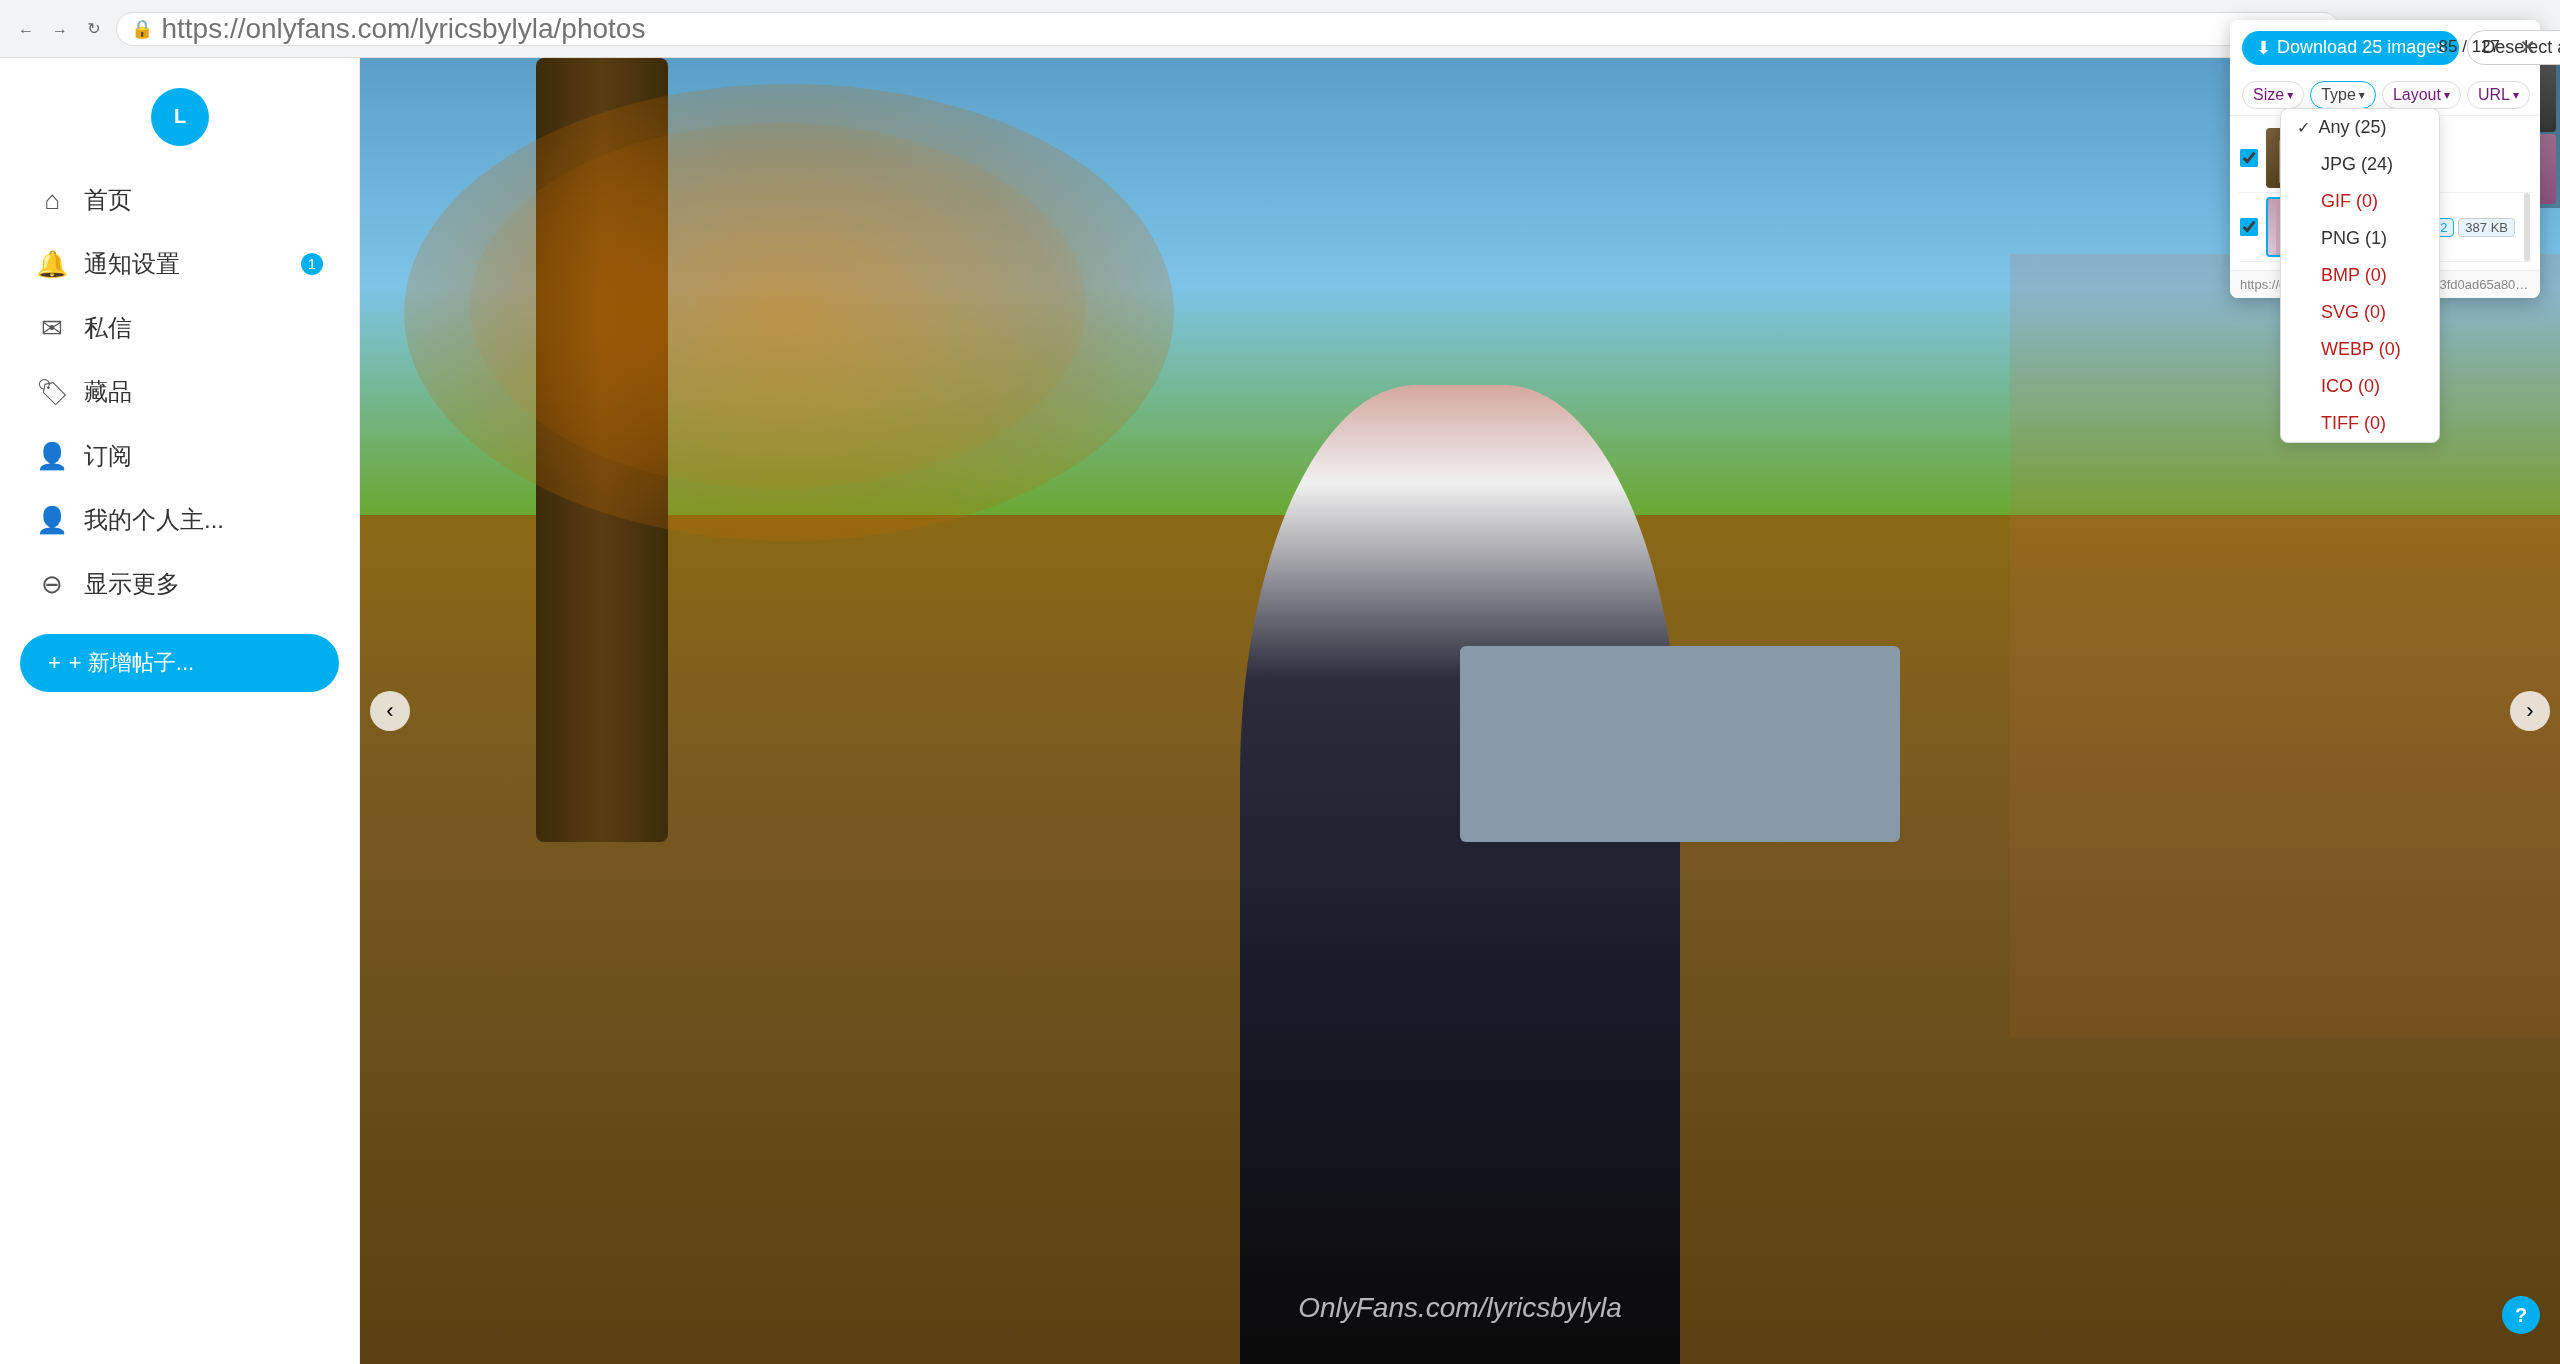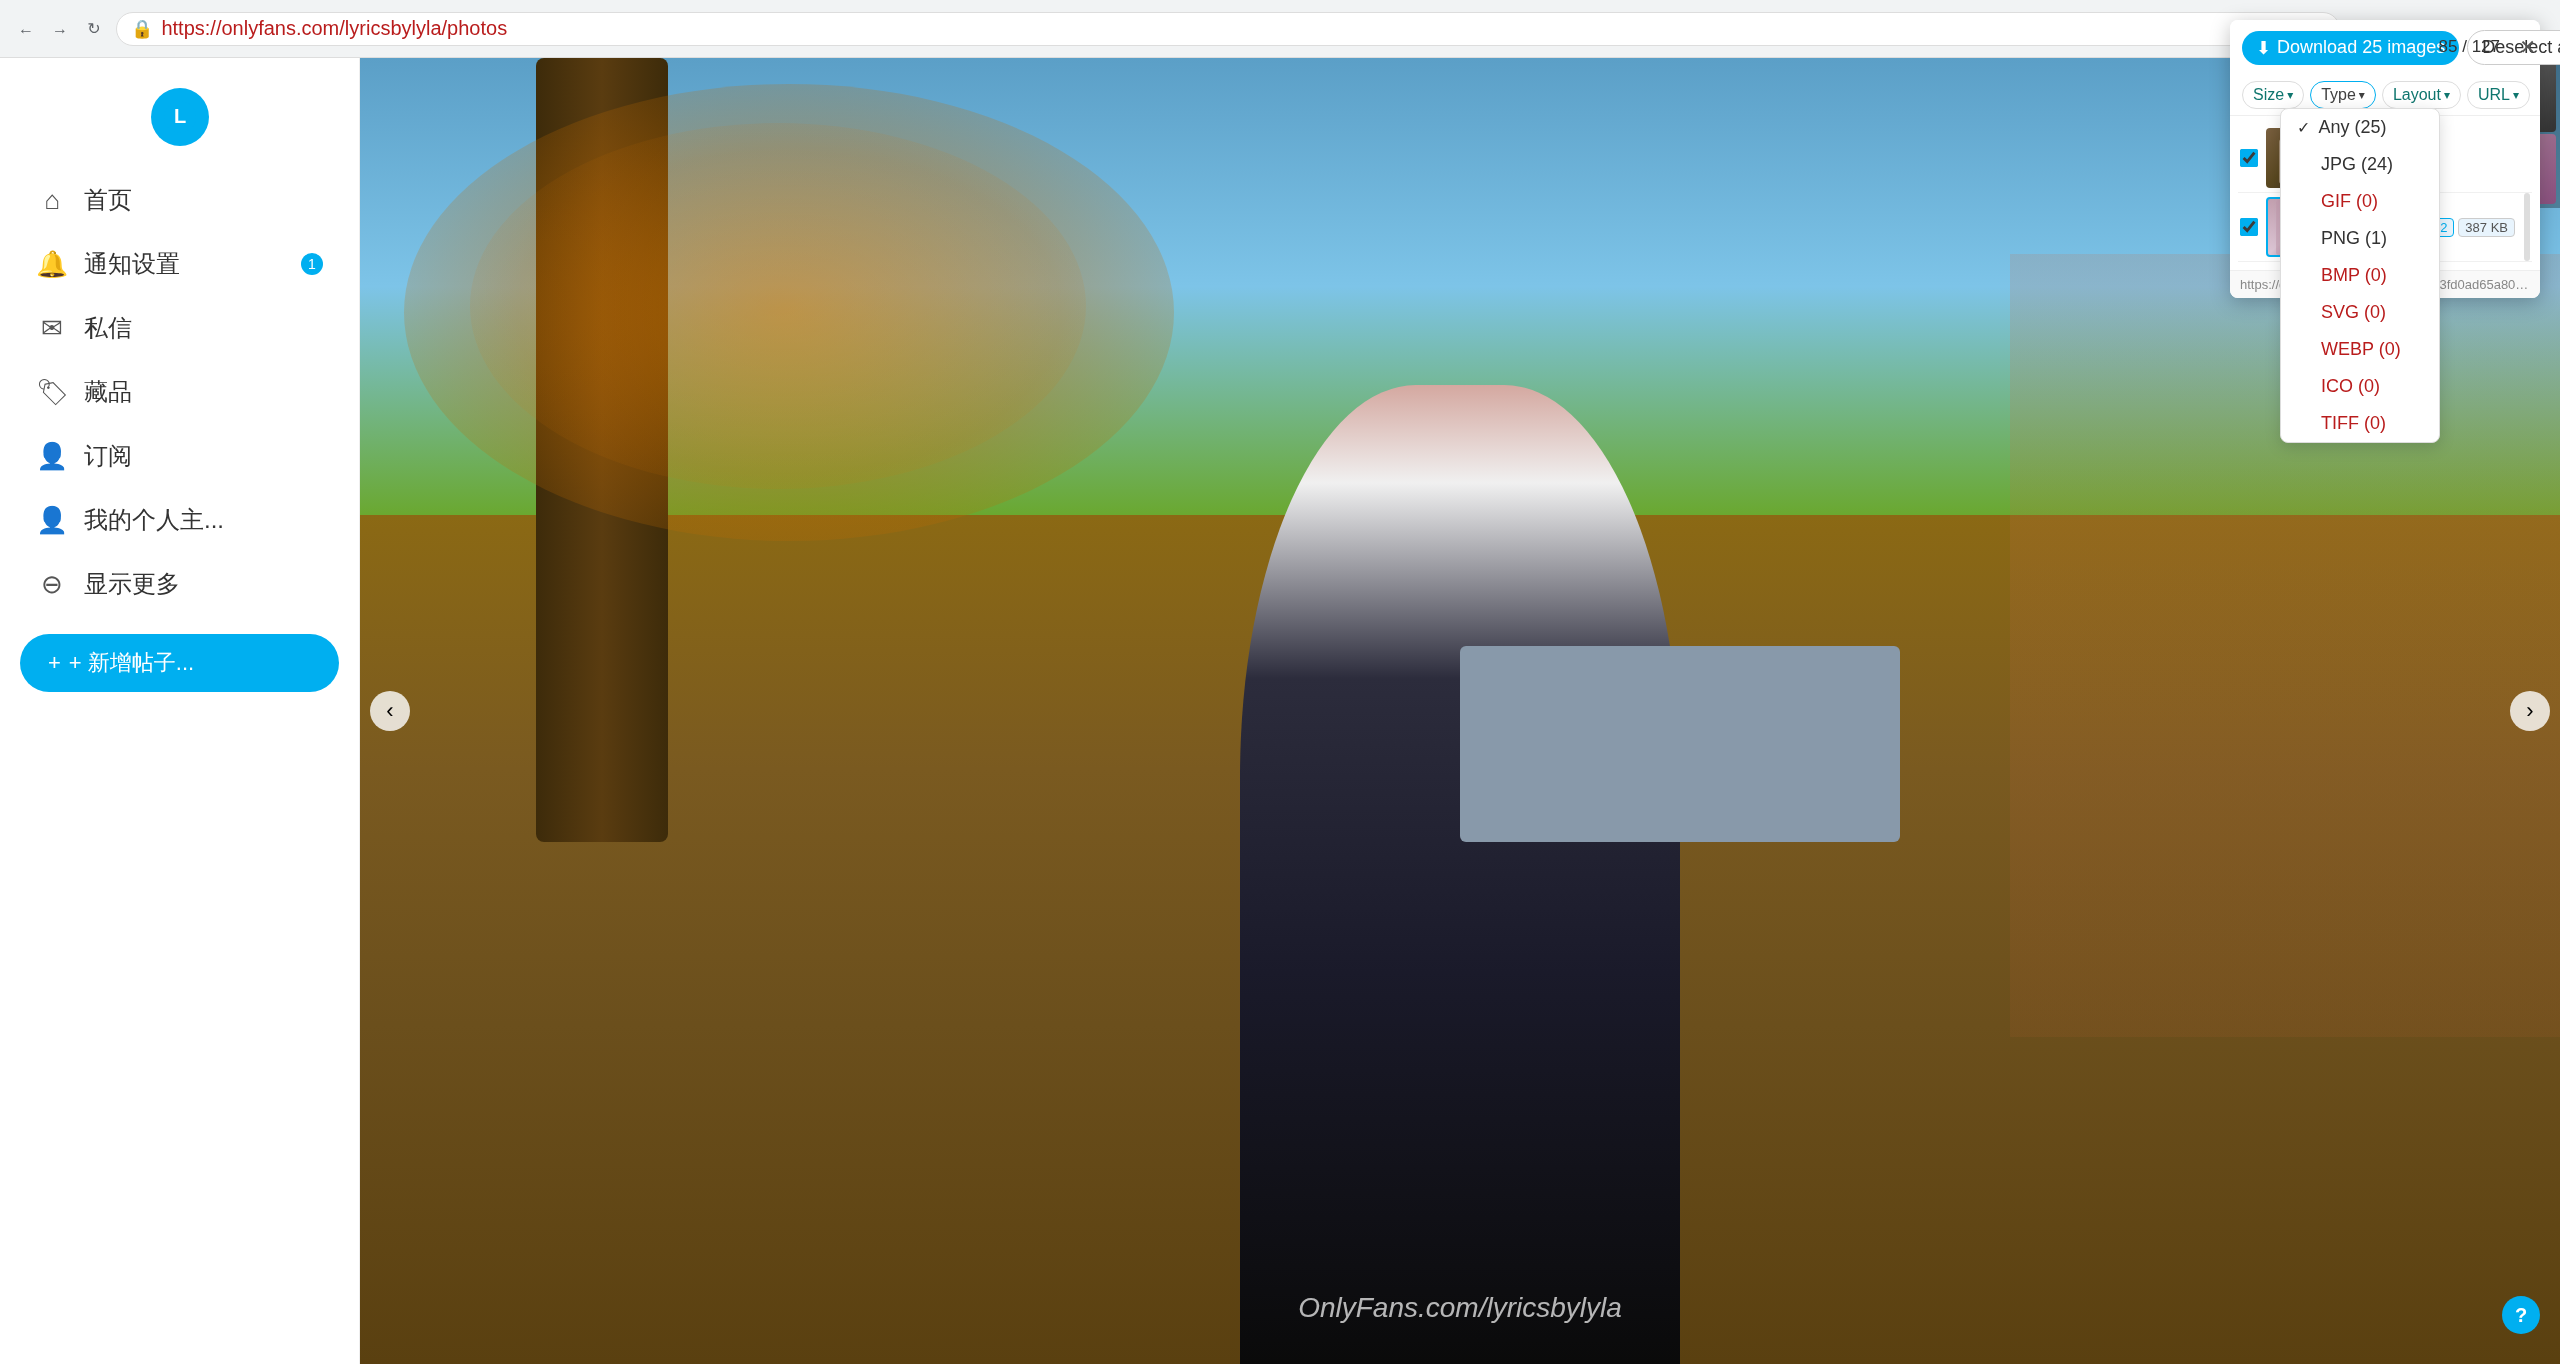--- a/index.html
+++ b/index.html
@@ -49,21 +49,21 @@
       border: 1px solid #ddd;
       border-radius: 17px;
       display: flex;
       align-items: center;
       padding: 0 14px;
       font-size: 22px;
       color: #333;
       gap: 8px;
     }
     .address-bar .lock-icon { color: #5f6368; font-size: 18px; }
-    .address-text { font-size: 20px; color: #b91c1c; }
+    .address-text { font-size: 28px; color: #737373; }
     .browser-right-controls {
       display: flex;
       gap: 4px;
       align-items: center;
     }
     .browser-right-btn {
       width: 30px; height: 30px;
       border-radius: 4px;
       border: none;
       background: transparent;
@@ -326,21 +326,21 @@
     .filter-btn {
       background: white;
       border: 1px solid #ddd;
       border-radius: 16px;
       padding: 4px 10px;
       font-size: 16px;
       cursor: pointer;
       display: flex;
       align-items: center;
       gap: 3px;
-      color: #0f766e;
+      color: #701a75;
     }
     .filter-btn .arrow { font-size: 12px; }
 
     
     .image-list {
       padding: 8px;
       max-height: 300px;
       overflow-y: auto;
     }
     .image-list-item {

